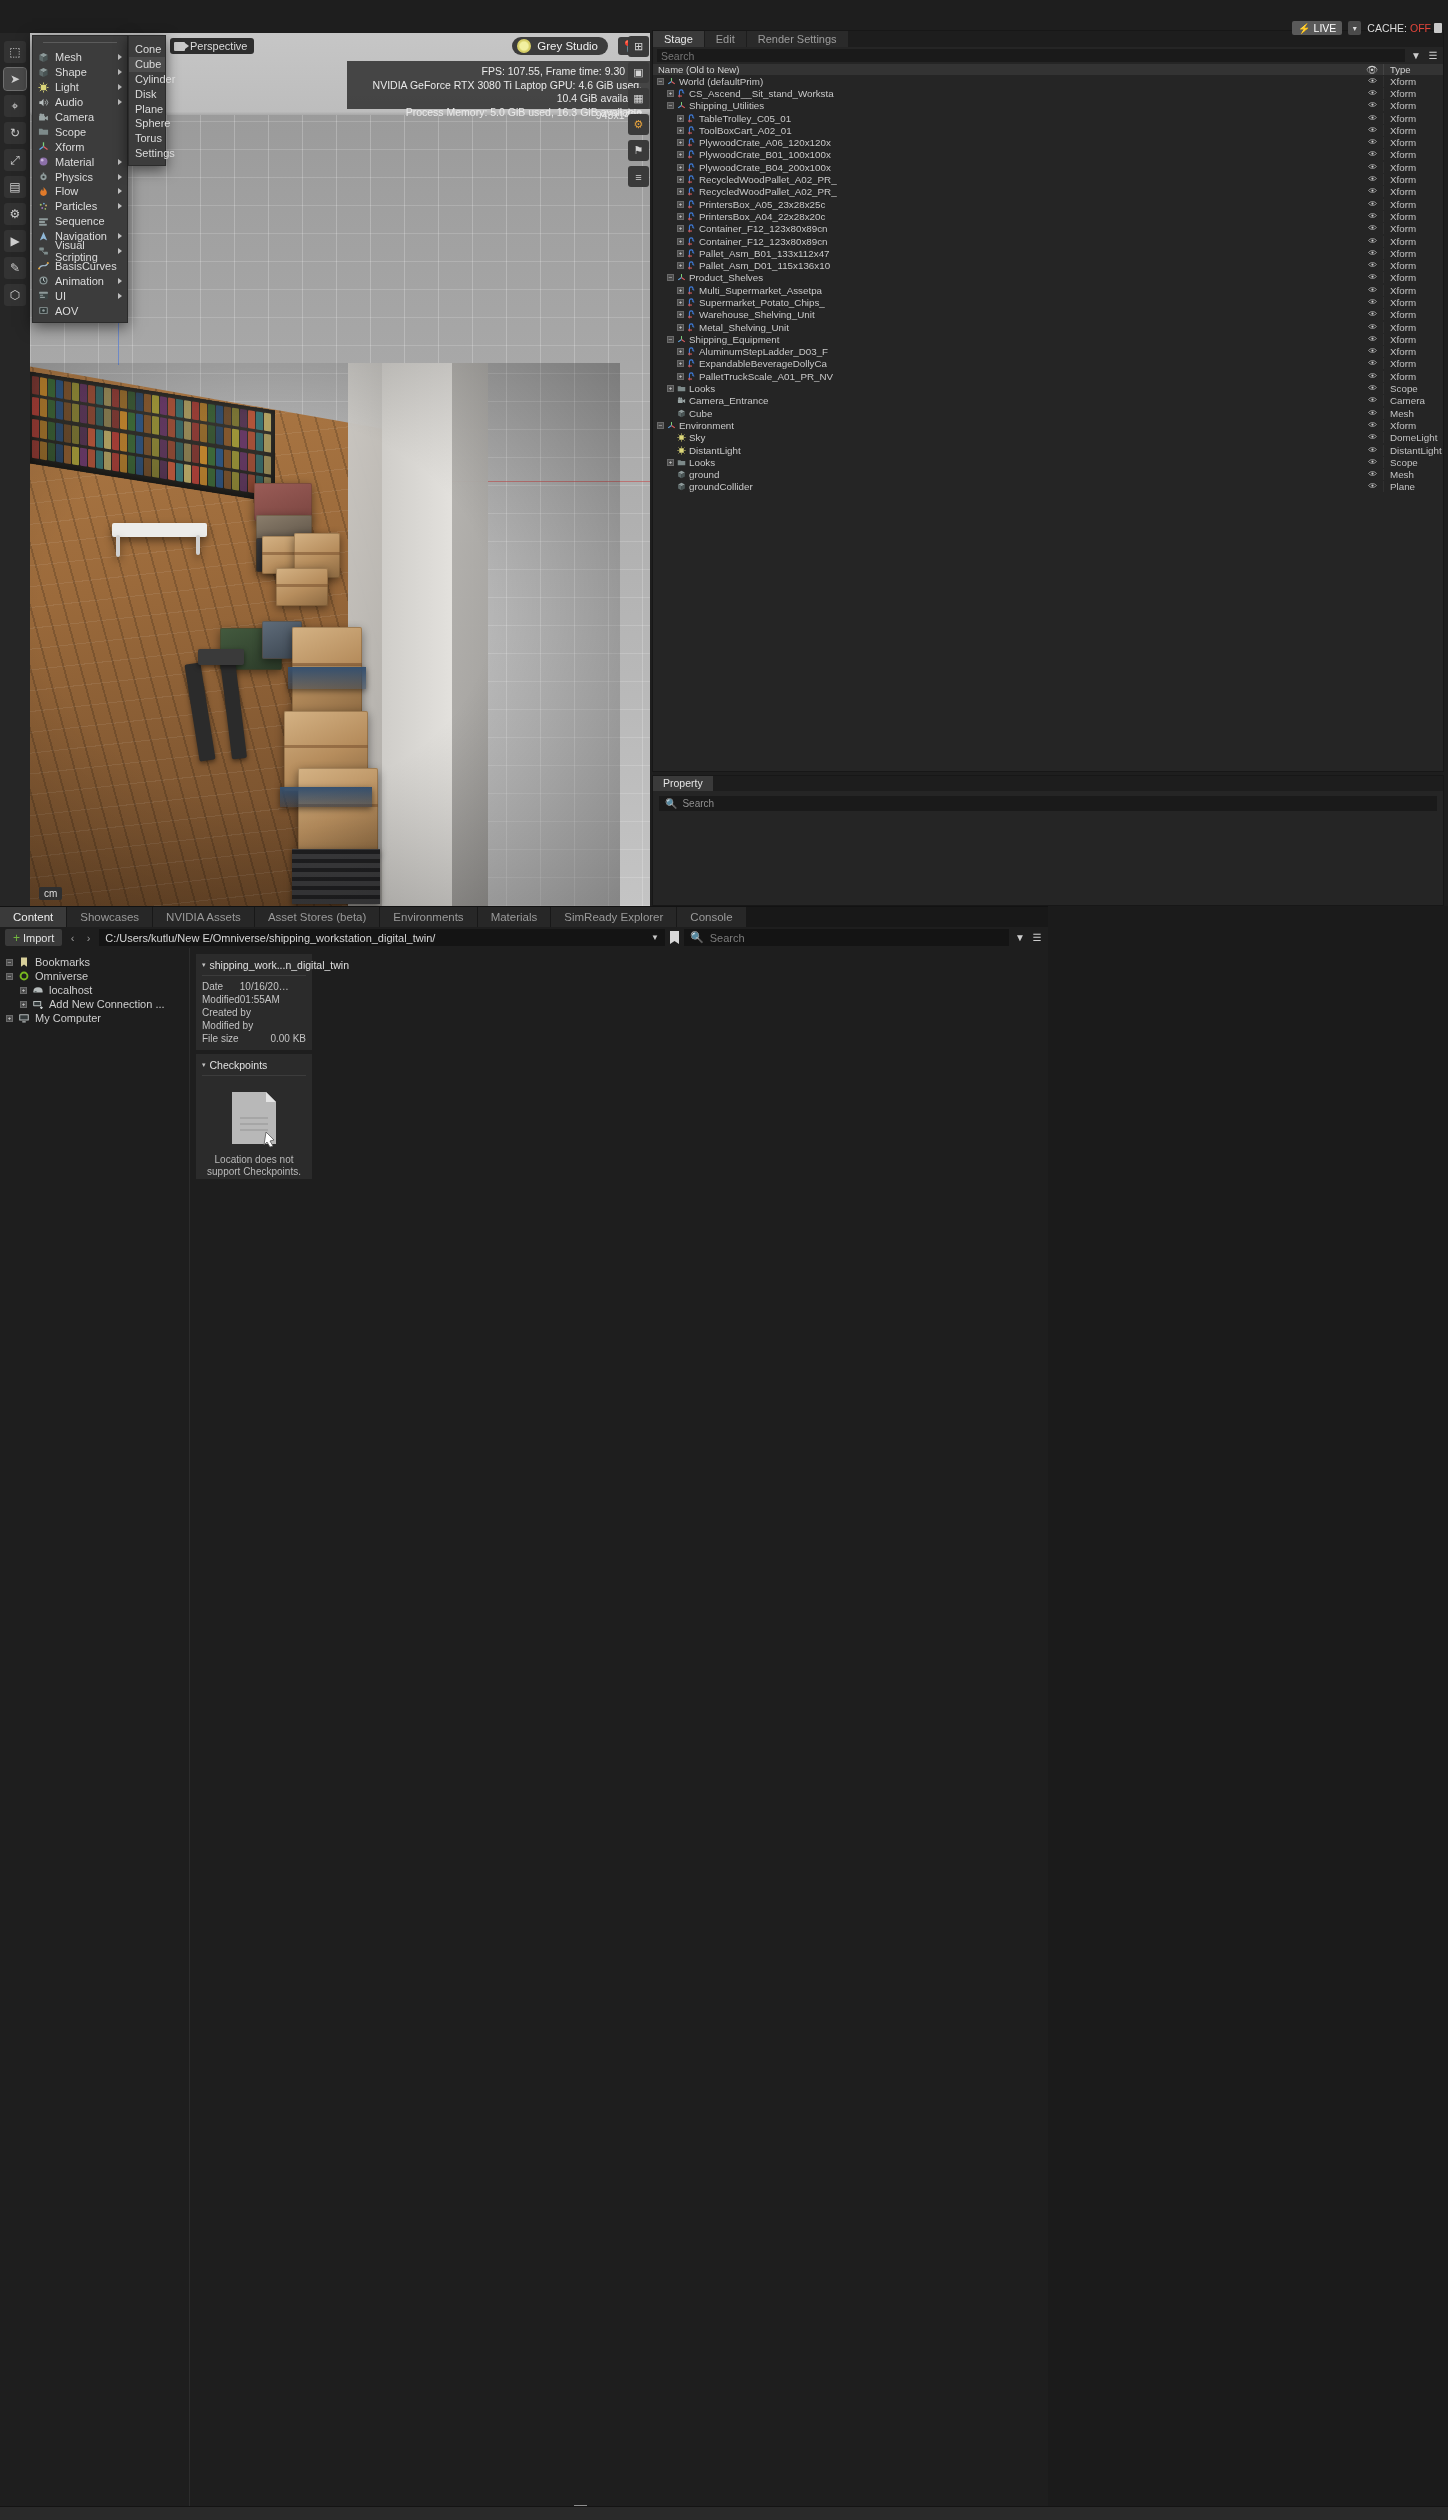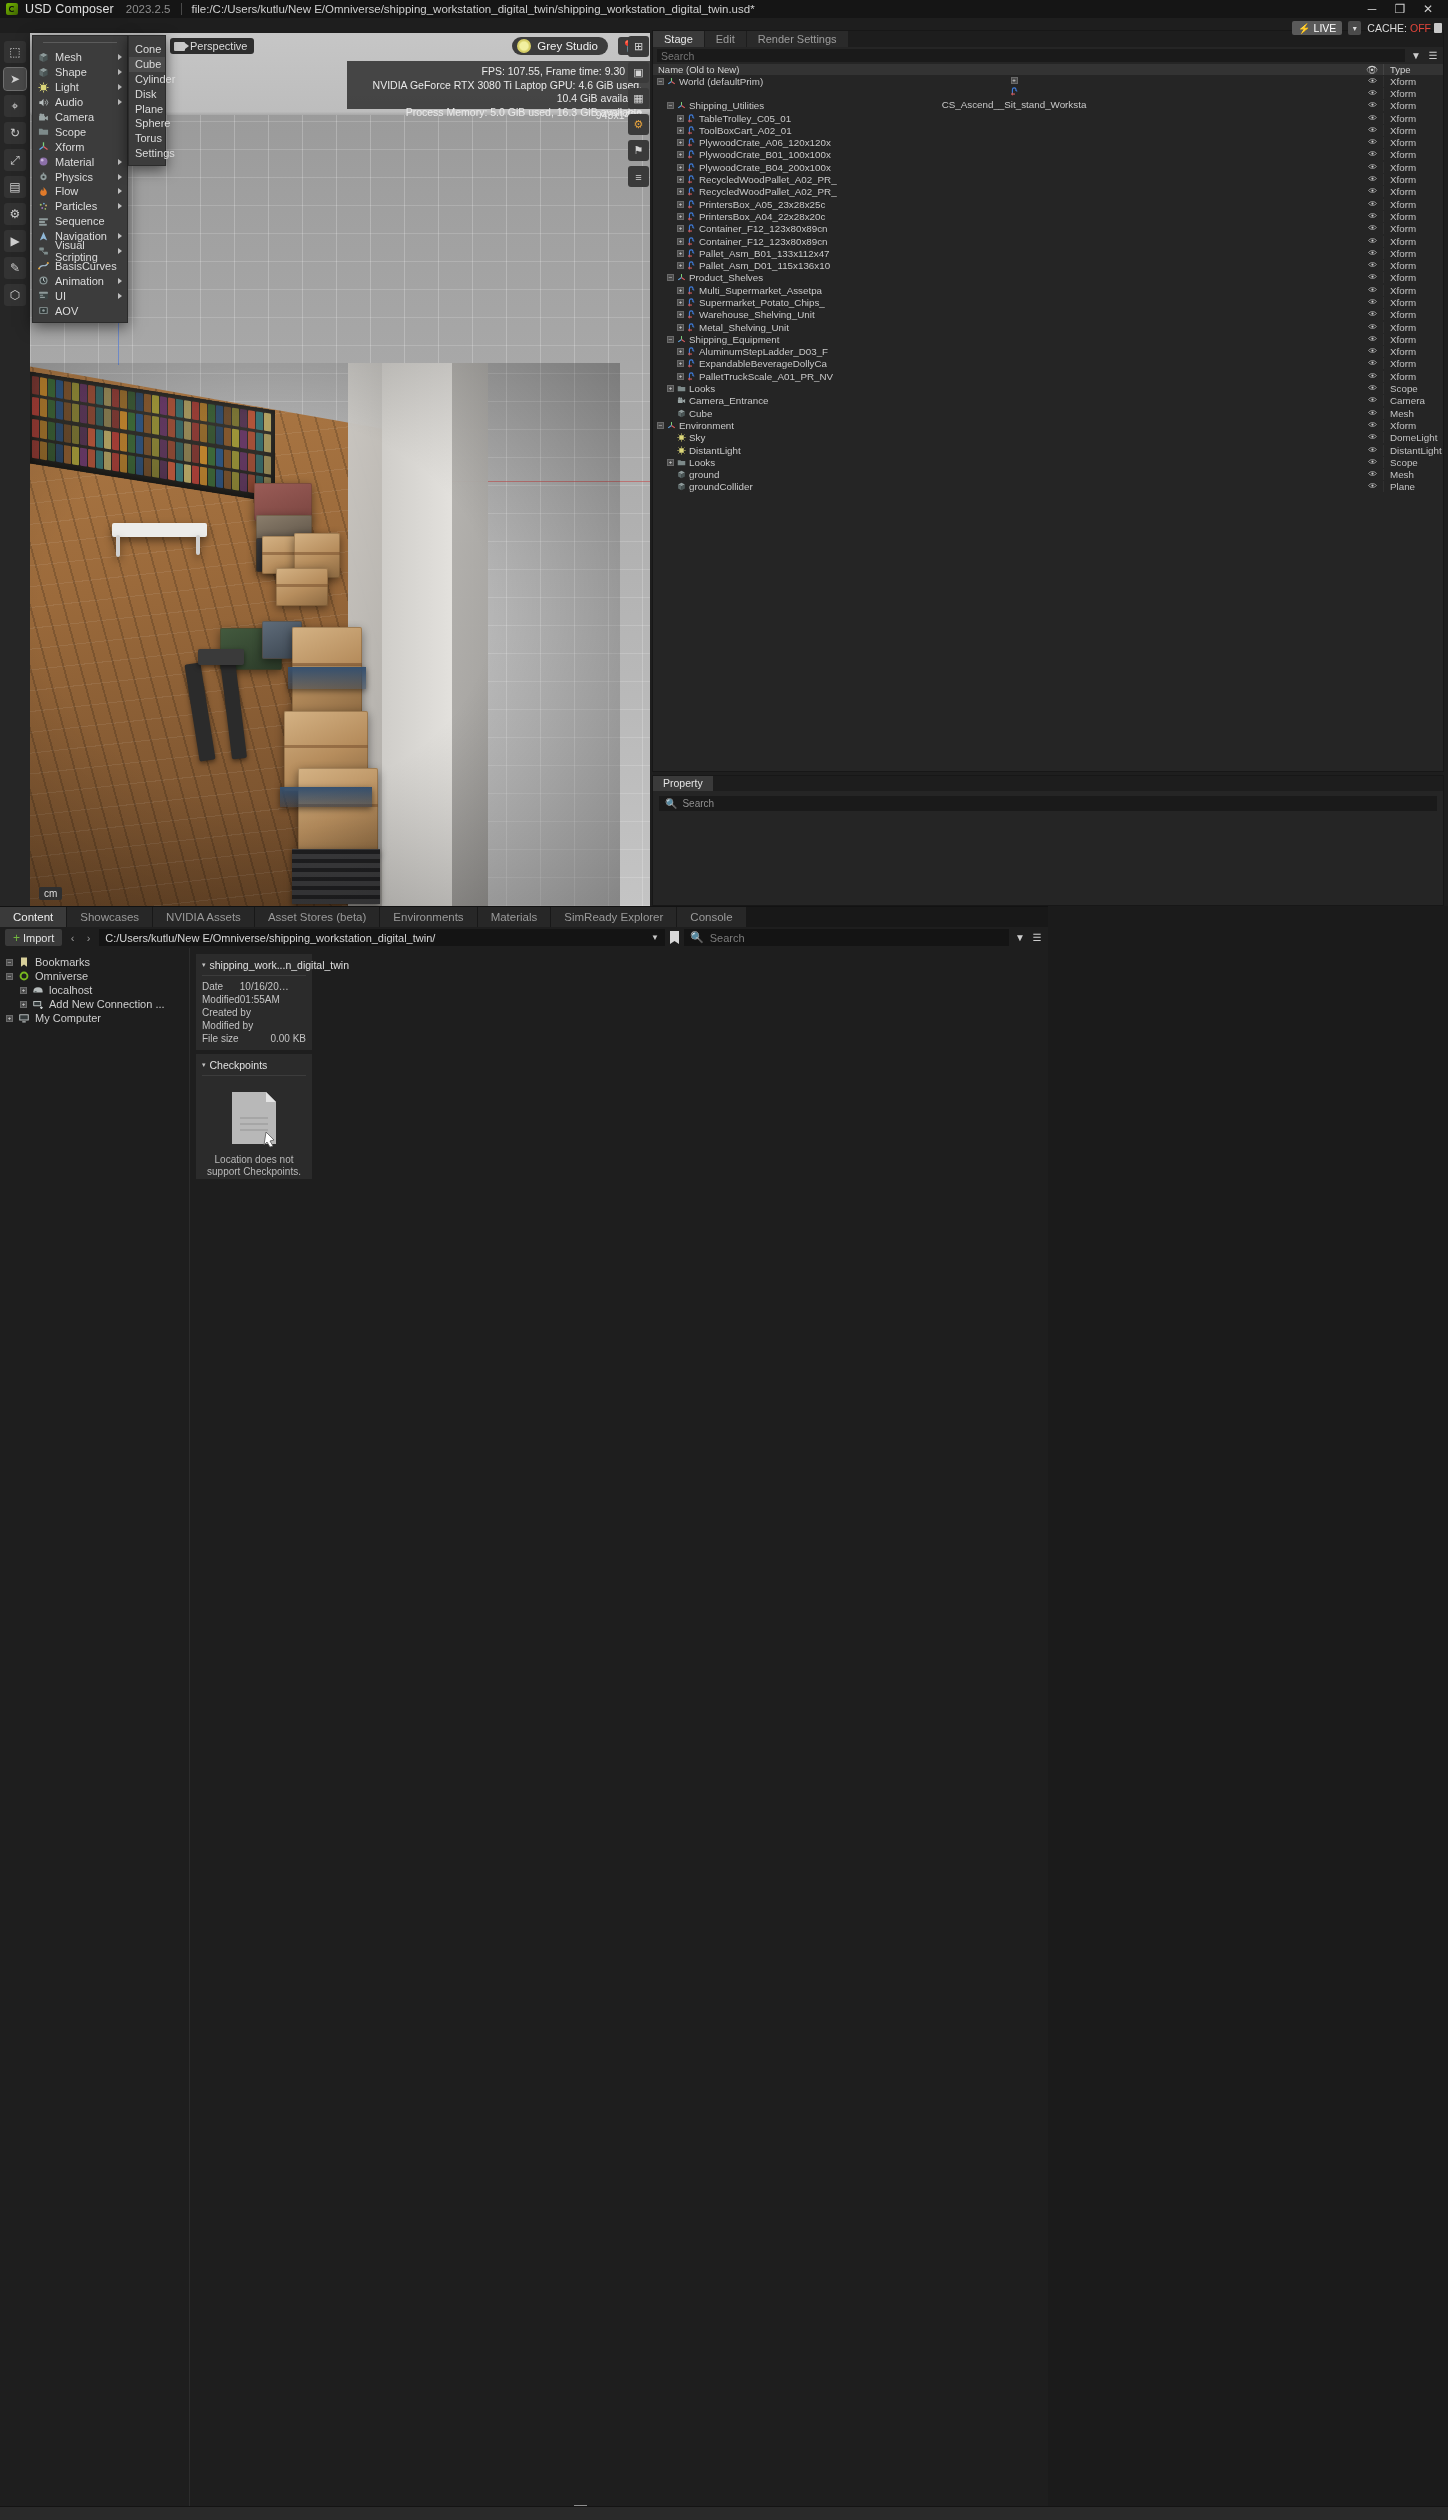--- a/index.html
+++ b/index.html
@@ -275,32 +275,20 @@
     display:grid;grid-template-columns:1fr 1fr 1fr;grid-template-rows:1fr 1fr 1fr;gap:1px;padding:1px;}
   .gridbtn s{background:#2b2b2b;display:block;}
   .rightfill{position:absolute;left:1048px;top:906px;width:400px;height:1614px;background:#1b1b1b;}
   .bottomstrip{position:absolute;left:0;bottom:0;width:1448px;height:14px;background:#2a2a2a;border-top:1px solid #141414;}
 </style>
 </head>
 <body>
 
 <div class="app">
 
-  <div class="titlebar">
-    <div class="tb-logo"></div>
-    <div class="tb-title">USD Composer</div>
-    <div class="tb-ver">2023.2.5</div>
-    <div class="tb-sep"></div>
-    <div class="tb-path">file:/C:/Users/kutlu/New E/Omniverse/shipping_workstation_digital_twin/shipping_workstation_digital_twin.usd*</div>
-    <div class="tb-winbtns">
-      <span>─</span>
-      <span>❐</span>
-      <span>✕</span>
-    </div>
-  </div>
 
 
   <div class="livebar">
     <div class="live-chip">
       <span class="bolt">⚡</span>
       <span>LIVE</span>
     </div>
     <div class="live-caret">▾</div>
     <div class="cache">
       <span>CACHE:</span>
@@ -758,21 +746,21 @@
               </svg></span>
             <span>World (defaultPrim)</span>
           </div>
           <div class="eye"><svg width="9" height="9" viewBox="0 0 12 12" class="mico">
               <path d="M.8 6 C3 2.6 9 2.6 11.2 6 C9 9.4 3 9.4 .8 6Z" fill="none" stroke="#cfcfcf" stroke-width="0.9"></path>
               <circle cx="6" cy="6" r="1.5" fill="#cfcfcf"></circle>
             </svg></div>
           <div class="ty">Xform</div>
         </div>
         <div class="row">
-          <div class="nm" style="padding-left: 14px; flex-direction: column;">
+          <div class="nm" style="padding-left: 14px;">
             <span class="exp">+</span>
             <span class="ic"><svg width="9" height="9" viewBox="0 0 12 12" class="mico">
                 <path d="M3.2 9.6 L3.2 3.6 A2.4 2.4 0 0 1 8 3.6 L8 5.2" fill="none" stroke="#3f7fe0" stroke-width="1.5"></path>
                 <path d="M9.6 4.6 L7.2 4.6 L9.6 6.6 Z" fill="#3f7fe0"></path>
                 <path d="M2 9.4 L6.6 9.4" fill="none" stroke="#d45b5b" stroke-width="1.5"></path>
                 <path d="M4 7.6 L2 9.4 L4 11" fill="none" stroke="#d45b5b" stroke-width="1.2"></path>
               </svg></span>
             <span>CS_Ascend__Sit_stand_Worksta</span>
           </div>
           <div class="eye"><svg width="9" height="9" viewBox="0 0 12 12" class="mico">

